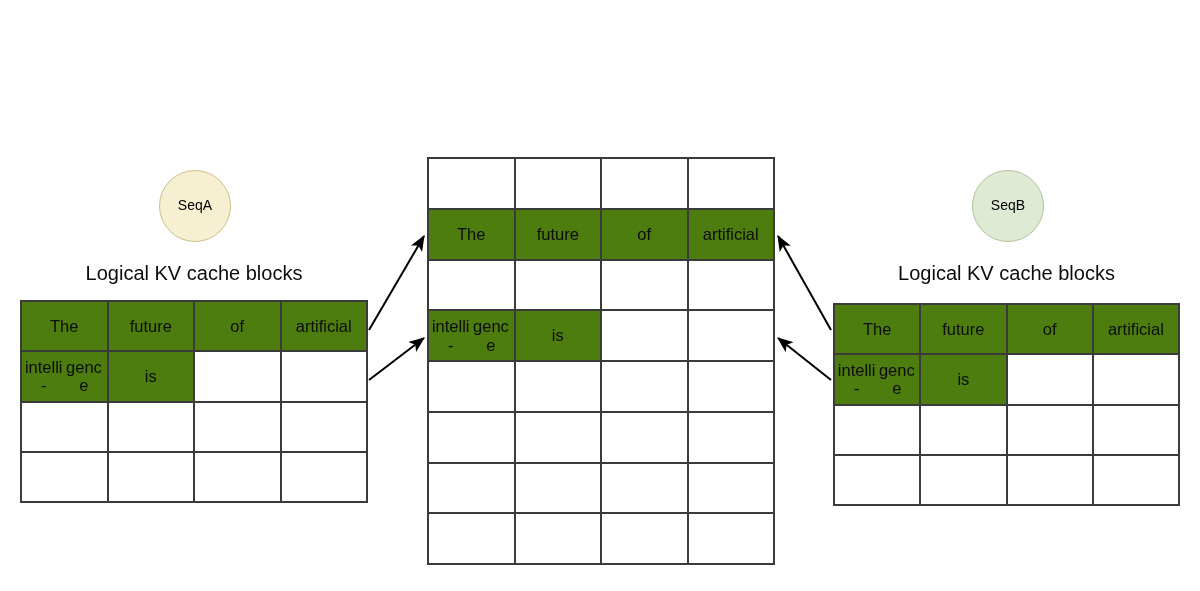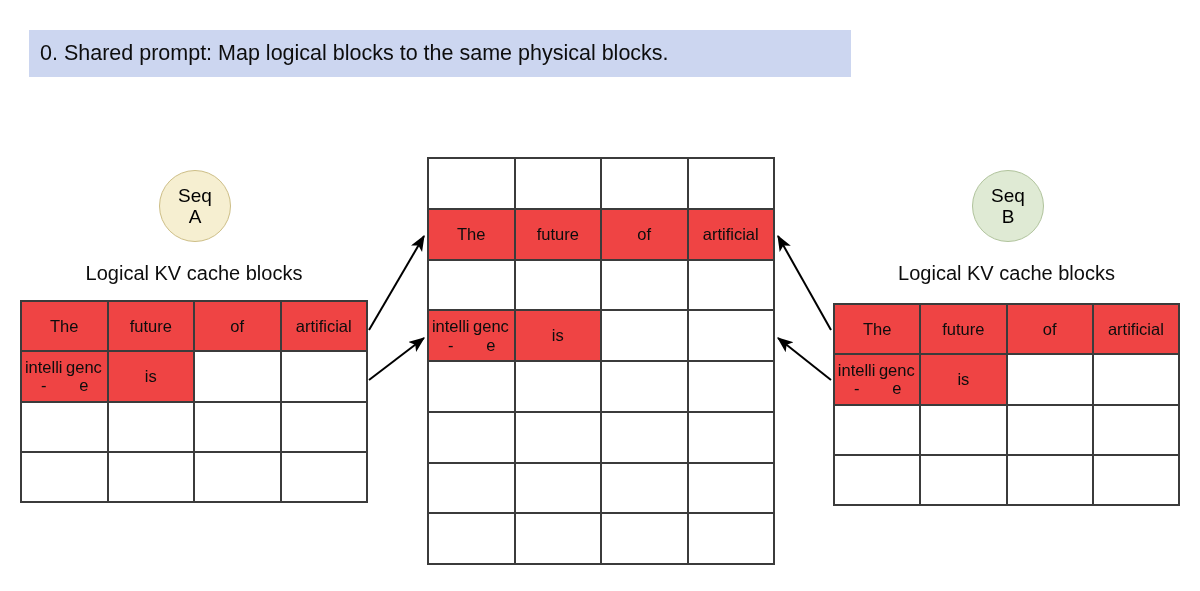--- a/index.html
+++ b/index.html
@@ -40,25 +40,25 @@
     white-space: nowrap;
   }
 
   
   .seq-circle {
     position: absolute;
     width: 72px;
     height: 72px;
     border-radius: 50%;
     display: flex;
-    flex-direction: column;
+    flex-direction: row;
     align-items: center;
     justify-content: center;
     box-sizing: border-box;
-    font-size: 19px;
+    font-size: 14px;
     line-height: 1.12;
   }
   #seq-a-circle {
     left: 159px;
     top: 170px;
     background: #f6efd1;
     border: 1.3px solid #cdbe86;
   }
   #seq-b-circle {
     left: 972px;
@@ -99,21 +99,21 @@
     align-items: center;
     justify-content: center;
     text-align: center;
     font-size: 16.5px;
     line-height: 1.12;
     color: #0d0d0d;
     overflow: hidden;
     padding: 0 2px;
     word-break: break-word;
   }
-  .kv-cell.filled { background: #ef4444; }
+  .kv-cell.filled { background: #4d7c0f; }
   .kv-cell .cell-text { display: block; }
 
   #grid-left   { left: 20px;  top: 300px; width: 348px; height: 203px;
                  grid-template-rows: repeat(4, 1fr); }
   #grid-center { left: 427px; top: 157px; width: 348px; height: 408px;
                  grid-template-rows: repeat(8, 1fr); }
   #grid-right  { left: 833px; top: 303px; width: 347px; height: 203px;
                  grid-template-rows: repeat(4, 1fr); }
 
   
@@ -124,23 +124,20 @@
     width: 1200px;
     height: 591px;
     pointer-events: none;
   }
 </style>
 </head>
 <body>
 
 <div id="stage">
 
-  <div id="banner">
-    <div class="banner-text">0. Shared prompt: Map logical blocks to the same physical blocks.</div>
-  </div>
 
   <div id="seq-a-circle" class="seq-circle">
     <span>Seq</span>
     <span>A</span>
   </div>
 
   <div id="seq-b-circle" class="seq-circle">
     <span>Seq</span>
     <span>B</span>
   </div>

